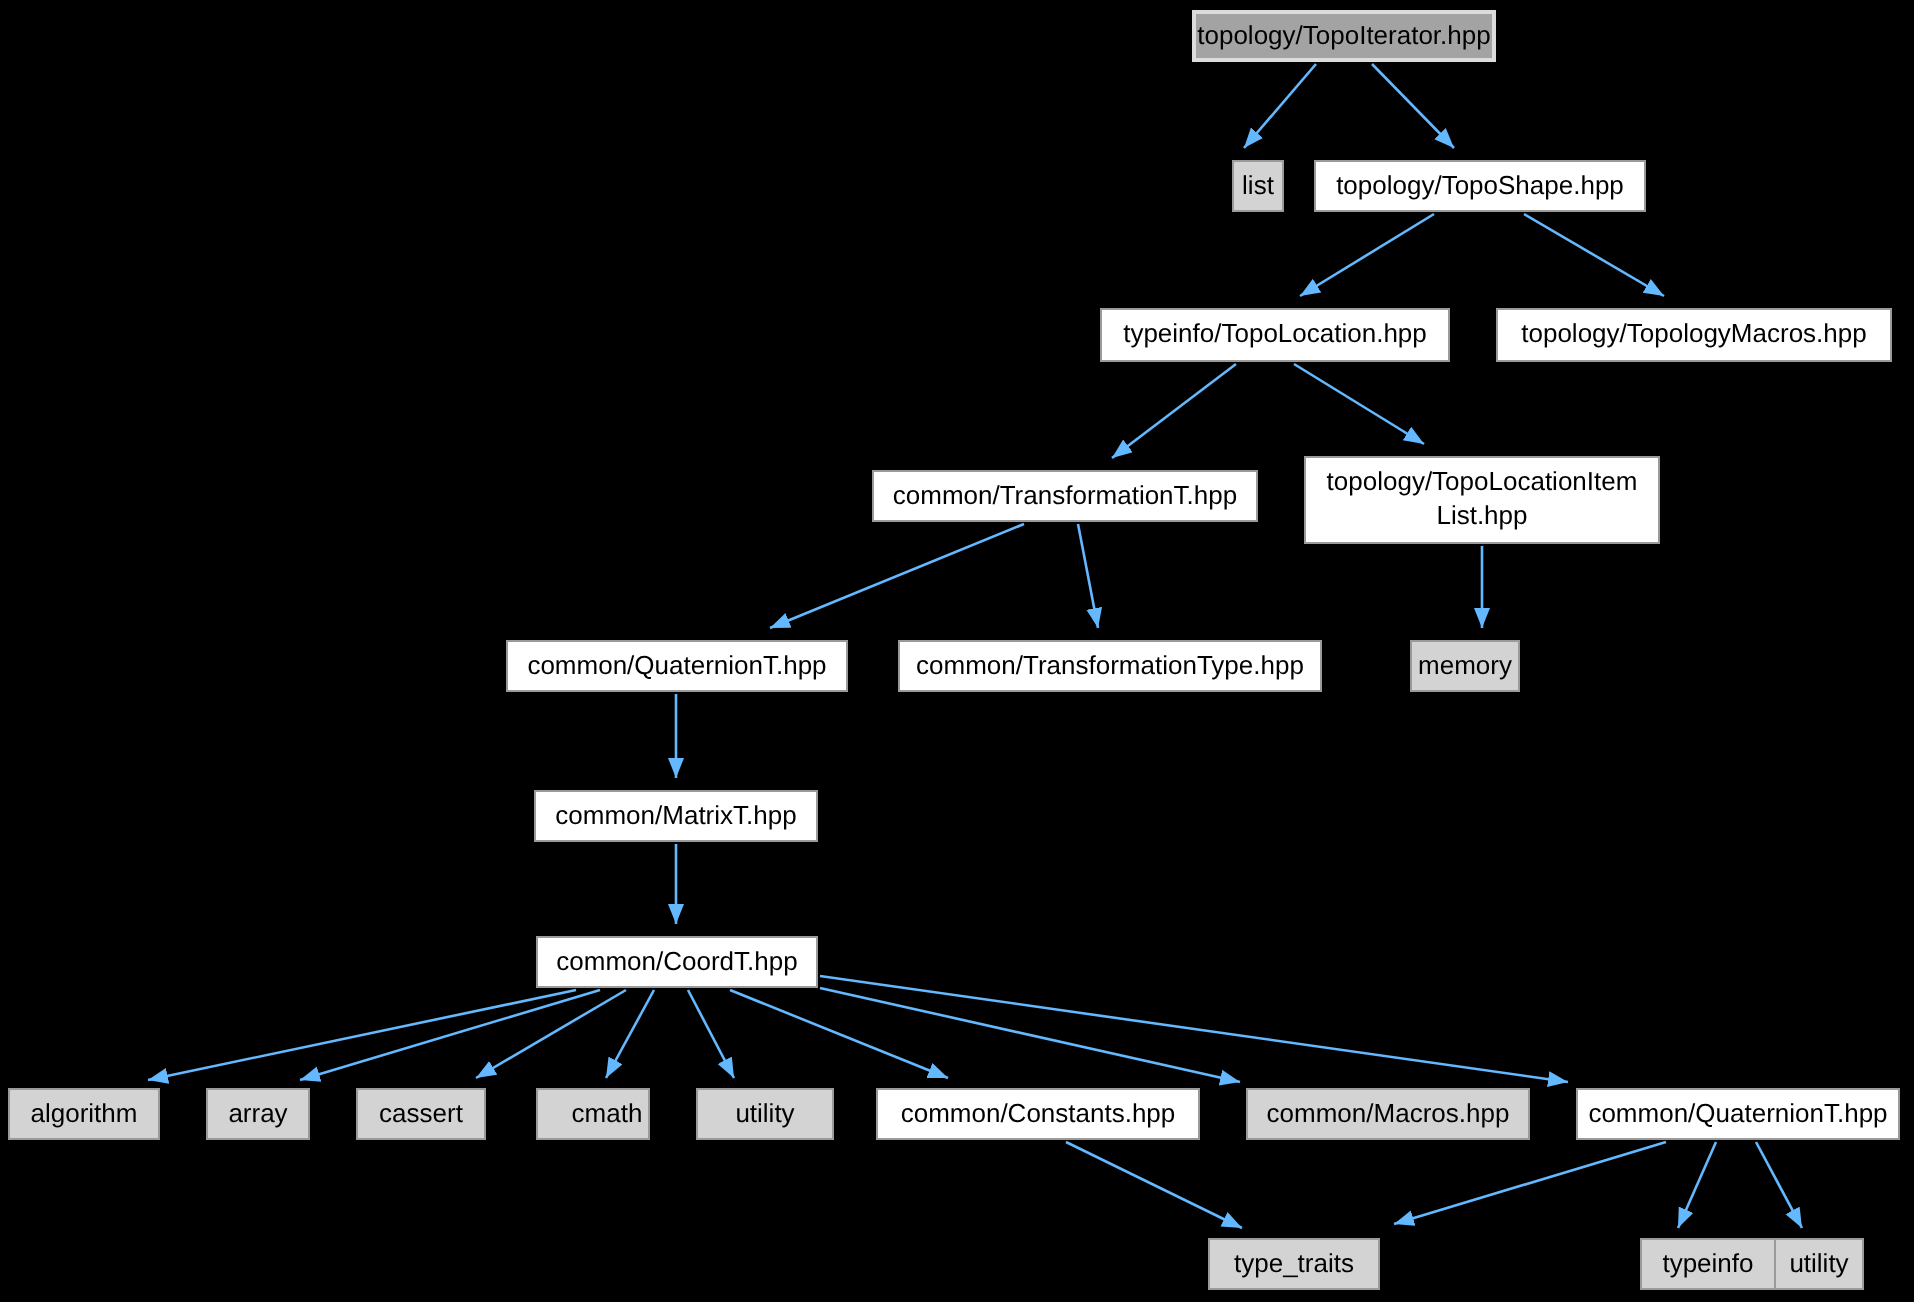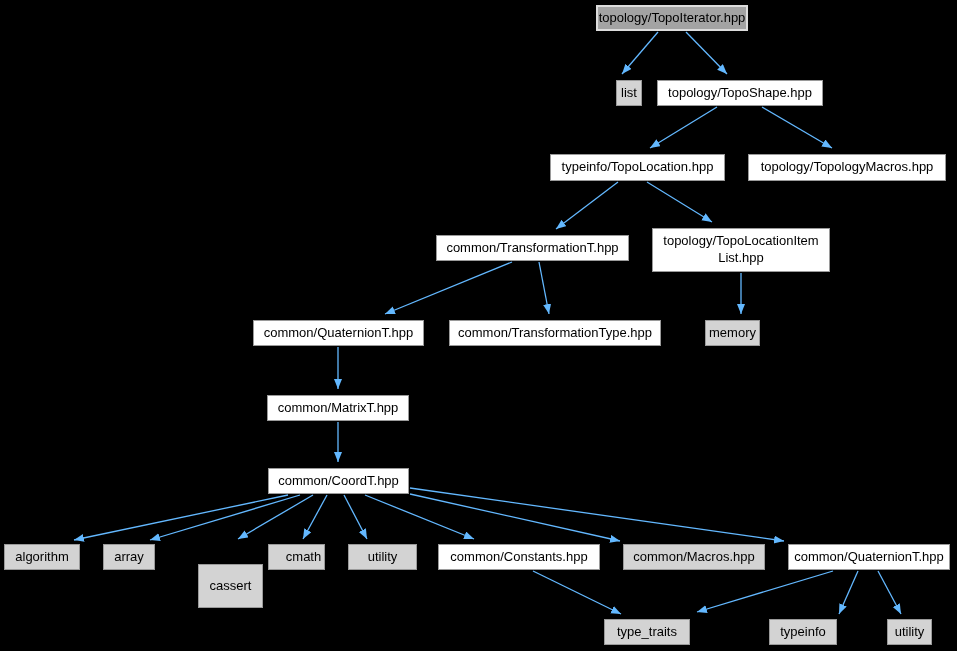--- a/index.html
+++ b/index.html
@@ -108,22 +108,22 @@
     <div class="node file" style="left: 436px; top: 235px; width: 193px; height: 26px;">common/TransformationT.hpp</div>
     <div class="node file" style="left: 652px; top: 228px; width: 178px; height: 44px;">topology/TopoLocationItem
 List.hpp</div>
     <div class="node file" style="left: 253px; top: 320px; width: 171px; height: 26px;">common/QuaternionT.hpp</div>
     <div class="node file" style="left: 449px; top: 320px; width: 212px; height: 26px;">common/TransformationType.hpp</div>
     <div class="node lib" style="left: 705px; top: 320px; width: 55px; height: 26px;">memory</div>
     <div class="node file" style="left: 267px; top: 395px; width: 142px; height: 26px;">common/MatrixT.hpp</div>
     <div class="node file" style="left: 268px; top: 468px; width: 141px; height: 26px;">common/CoordT.hpp</div>
     <div class="node lib" style="left: 4px; top: 544px; width: 76px; height: 26px;">algorithm</div>
     <div class="node lib" style="left: 103px; top: 544px; width: 52px; height: 26px;">array</div>
-    <div class="node lib" style="left: 178px; top: 564px; width: 65px; height: 44px; margin-left: 20px;">cassert</div>
+    <div class="node lib" style="left: 178px; top: 544px; width: 65px; height: 26px;">cassert</div>
     <div class="node lib" style="left: 268px; top: 544px; width: 57px; height: 26px; padding-left: 14px;">cmath</div>
     <div class="node lib" style="left: 348px; top: 544px; width: 69px; height: 26px;">utility</div>
     <div class="node file" style="left: 438px; top: 544px; width: 162px; height: 26px;">common/Constants.hpp</div>
     <div class="node lib" style="left: 623px; top: 544px; width: 142px; height: 26px;">common/Macros.hpp</div>
     <div class="node file" style="left: 788px; top: 544px; width: 162px; height: 26px;">common/QuaternionT.hpp</div>
     <div class="node lib" style="left: 604px; top: 619px; width: 86px; height: 26px;">type_traits</div>
-    <div class="node lib" style="left: 769px; top: 619px; width: 68px; height: 26px;">typeinfo</div>
+    <div class="node lib" style="left: 820px; top: 619px; width: 68px; height: 26px;">typeinfo</div>
     <div class="node lib" style="left: 887px; top: 619px; width: 45px; height: 26px;">utility</div>
   </div>
 
 </body></html>

